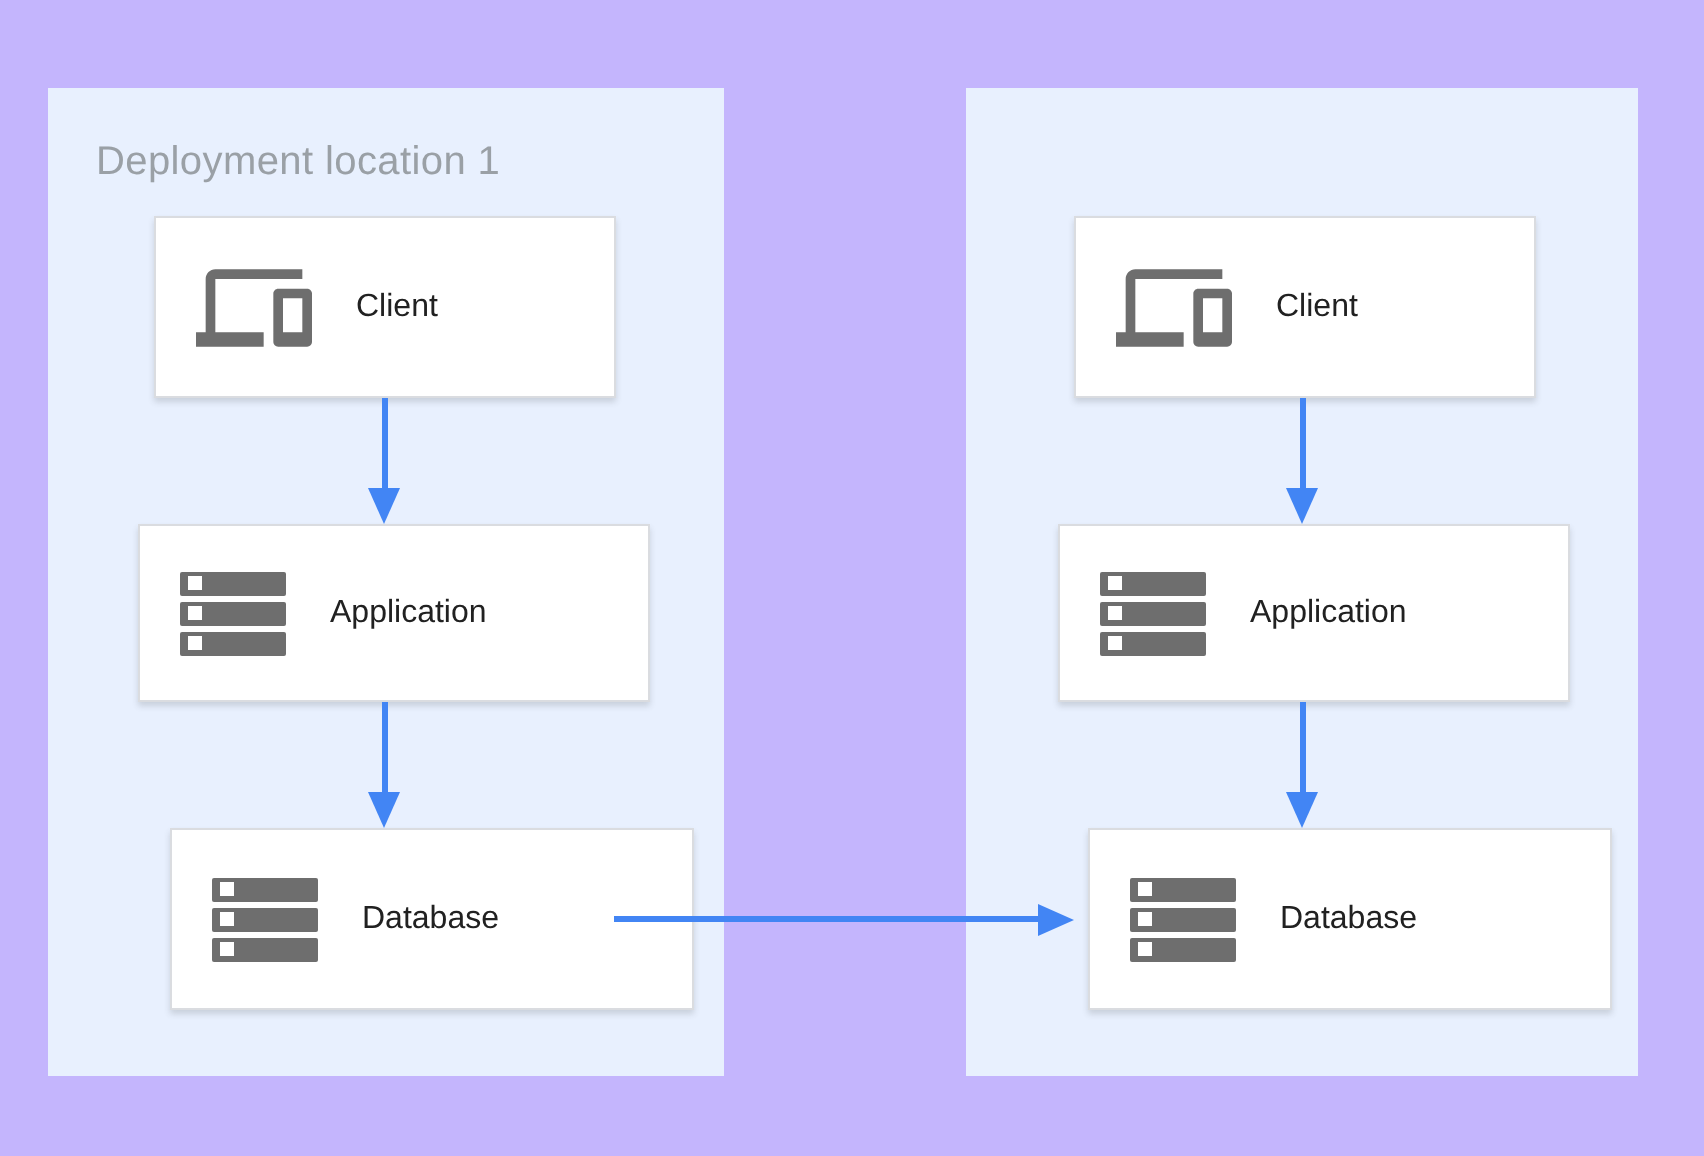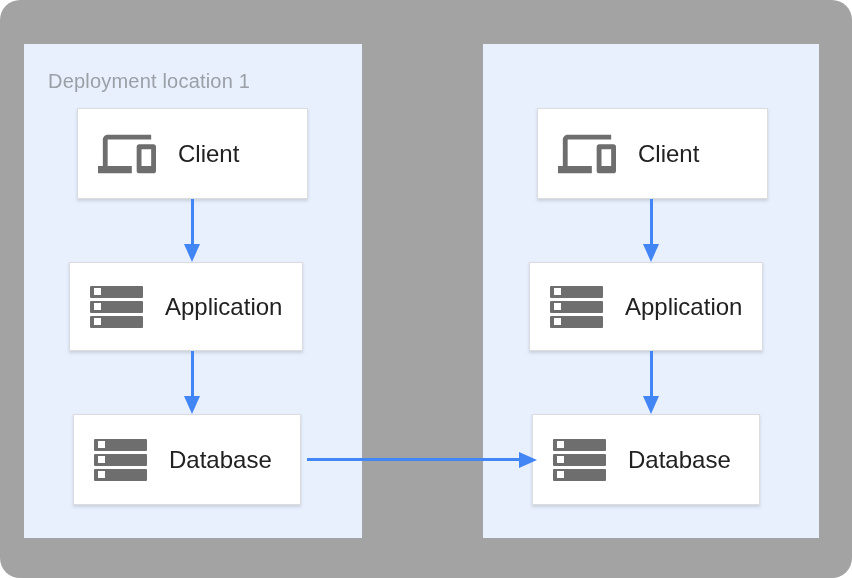--- a/index.html
+++ b/index.html
@@ -6,47 +6,47 @@
     --panel-background:#E8F0FE;
     --node-background:#FFFFFF;
     --node-border:#DADCE0;
     --title-text:#9AA0A6;
     --label-text:#212121;
     --icon-gray:#6E6E6E;
     --arrow-blue:#4285F4;
   }
   html,body{margin:0;padding:0;background:#FFFFFF;}
   .canvas{
-    position:relative;width:852px;height:578px;background:#a3a3a3;
-    font-family:"Liberation Sans",sans-serif;overflow:hidden;border-radius:20px;
+    position:relative;width:852px;height:578px;background:#c4b5fd;
+    font-family:"Liberation Sans",sans-serif;overflow:hidden;
   }
   .panel{
     position:absolute;top:44px;width:338px;height:494px;
     background:var(--panel-background);
   }
   .panel-1{left:24px;}
   .panel-2{left:483px;width:336px;}
   .panel-title{
     position:absolute;left:24px;top:24px;
     font-size:20px;line-height:26px;color:var(--title-text);
     letter-spacing:0.2px;white-space:nowrap;
   }
   .node{
     position:absolute;box-sizing:border-box;
     background:var(--node-background);
     border:1px solid var(--node-border);
     box-shadow:0 2px 3px rgba(60,64,67,0.18);
     display:flex;align-items:center;gap:22px;padding-left:20px;
   }
   .node-client{left:53px;top:64px;width:231px;height:91px;}
-  .node-application{left:45px;top:218px;width:234px;height:89px;text-align:right;}
-  .node-database{left:49px;top:370px;width:228px;height:91px;text-align:center;}
+  .node-application{left:45px;top:218px;width:256px;height:89px;text-align:right;}
+  .node-database{left:61px;top:370px;width:262px;height:91px;text-align:center;}
   .panel-2 .node-client{left:54px;}
   .panel-2 .node-application{left:46px;}
-  .node-label{font-size:24px;color:var(--label-text);white-space:nowrap;}
+  .node-label{font-size:16px;color:var(--label-text);white-space:nowrap;}
   .devices-icon{width:58px;height:58px;color:var(--icon-gray);flex:0 0 auto;}
   .devices-icon svg{display:block;width:58px;height:58px;}
   .storage-icon{display:flex;flex-direction:column;gap:3px;flex:0 0 auto;}
   .storage-bar{position:relative;width:53px;height:12px;background:var(--icon-gray);border-radius:1px;}
   .storage-dot{position:absolute;left:4px;top:2.5px;width:7px;height:7px;background:#FFFFFF;}
   .varrow{position:absolute;left:160px;width:16px;height:63px;}
   .varrow-1{top:155px;}
   .varrow-2{top:307px;}
   .varrow .shaft{position:absolute;left:6.5px;top:0;width:3px;height:45px;background:var(--arrow-blue);}
   .varrow .head{

